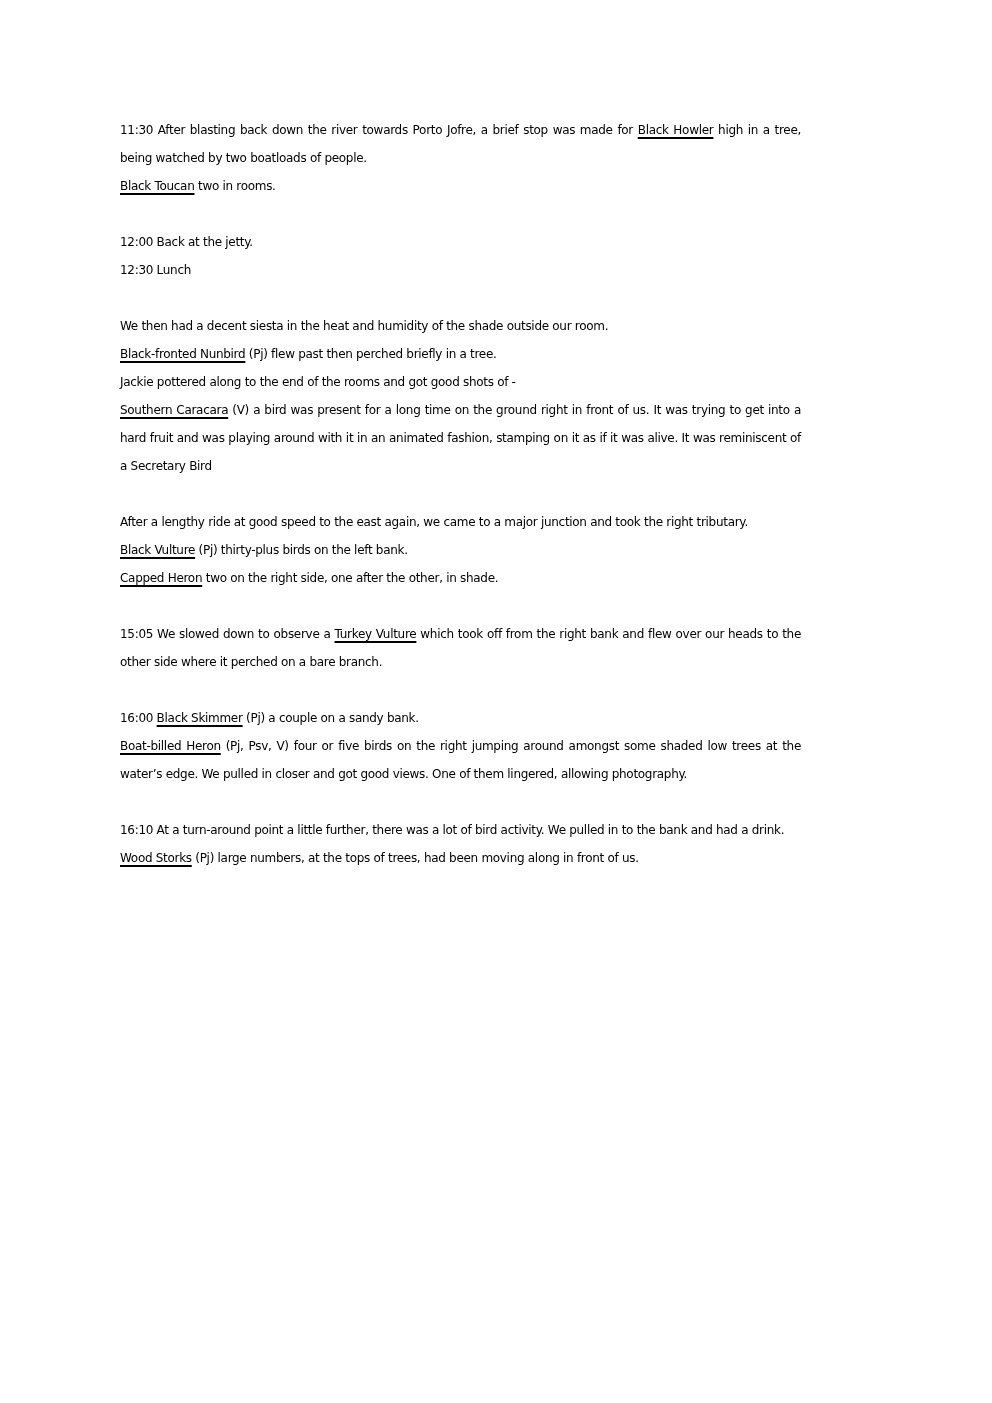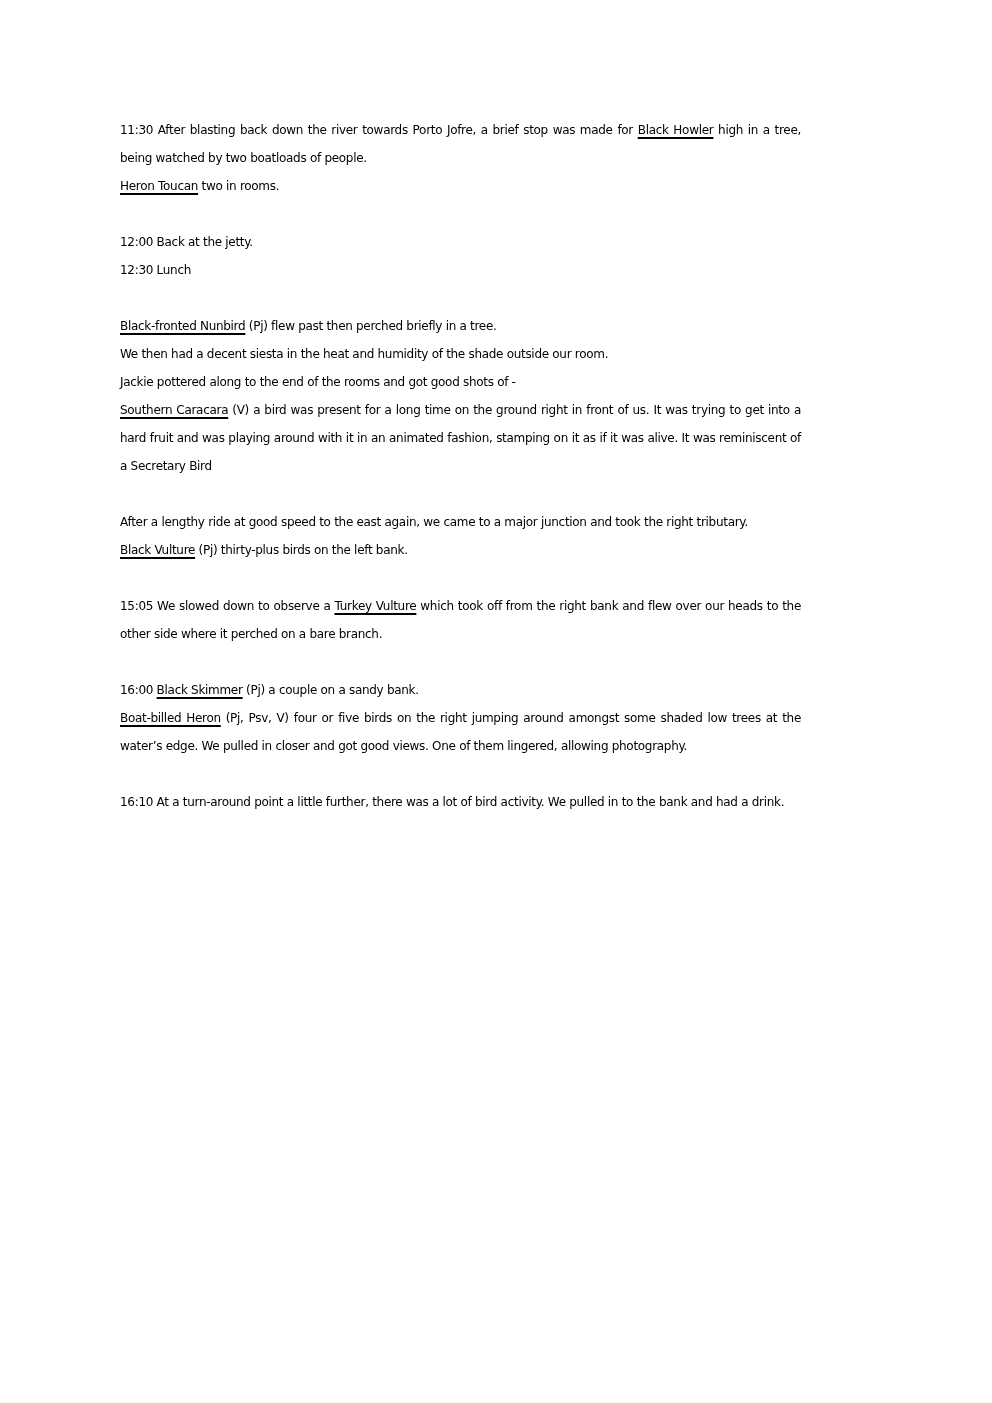--- a/index.html
+++ b/index.html
@@ -34,40 +34,42 @@
     text-underline-offset: 3px;
   }
 </style>
 </head>
 <body>
 
 <div class="page" style="background: rgb(255, 255, 255); color: rgb(0, 0, 0);">
   <div>
       <div class="block">
         <p class="para"><span>11:30 After blasting back down the river towards Porto Jofre, a brief stop was made for </span><span class="u">Black Howler</span><span> high in a tree, being watched by two boatloads of people.</span></p>
-        <p class="para"><span class="u">Heron Toucan</span><span> two in rooms.</span></p>
+        <p class="para"><span class="u">Black Toucan</span><span> two in rooms.</span></p>
       </div>
       <div class="block">
         <p class="para"><span>12:00 Back at the jetty.</span></p>
         <p class="para"><span>12:30 Lunch</span></p>
       </div>
       <div class="block">
+        <p class="para"><span>We then had a decent siesta in the heat and humidity of the shade outside our room.</span></p>
         <p class="para"><span class="u">Black-fronted Nunbird</span><span> (Pj) flew past then perched briefly in a tree.</span></p>
-        <p class="para"><span>We then had a decent siesta in the heat and humidity of the shade outside our room.</span></p>
         <p class="para"><span>Jackie pottered along to the end of the rooms and got good shots of -</span></p>
         <p class="para"><span class="u">Southern Caracara</span><span> (V) a bird was present for a long time on the ground right in front of us. It was trying to get into a hard fruit and was playing around with it in an animated fashion, stamping on it as if it was alive. It was reminiscent of a Secretary Bird</span></p>
       </div>
       <div class="block">
         <p class="para"><span>After a lengthy ride at good speed to the east again, we came to a major junction and took the right tributary.</span></p>
         <p class="para"><span class="u">Black Vulture</span><span> (Pj) thirty-plus birds on the left bank.</span></p>
+        <p class="para"><span class="u">Capped Heron</span><span> two on the right side, one after the other, in shade.</span></p>
       </div>
       <div class="block">
         <p class="para"><span>15:05 We slowed down to observe a </span><span class="u">Turkey Vulture</span><span> which took off from the right bank and flew over our heads to the other side where it perched on a bare branch.</span></p>
       </div>
       <div class="block">
         <p class="para"><span>16:00 </span><span class="u">Black Skimmer</span><span> (Pj) a couple on a sandy bank.</span></p>
         <p class="para"><span class="u">Boat-billed Heron</span><span> (Pj, Psv, V) four or five birds on the right jumping around amongst some shaded low trees at the water’s edge. We pulled in closer and got good views. One of them lingered, allowing photography.</span></p>
       </div>
       <div class="block">
         <p class="para"><span>16:10 At a turn-around point a little further, there was a lot of bird activity. We pulled in to the bank and had a drink.</span></p>
+        <p class="para"><span class="u">Wood Storks</span><span> (Pj) large numbers, at the tops of trees, had been moving along in front of us.</span></p>
       </div>
     </div>
 </div>
 
 </body></html>

